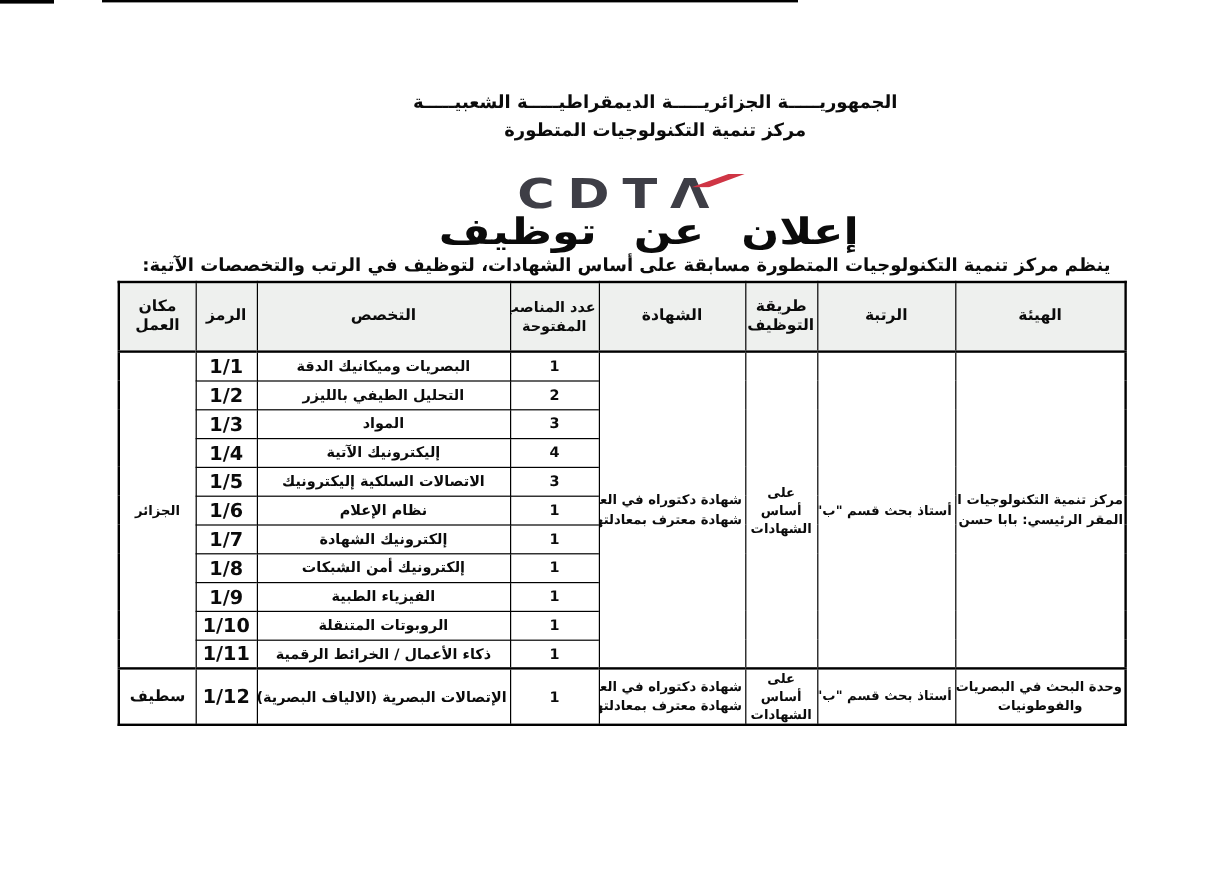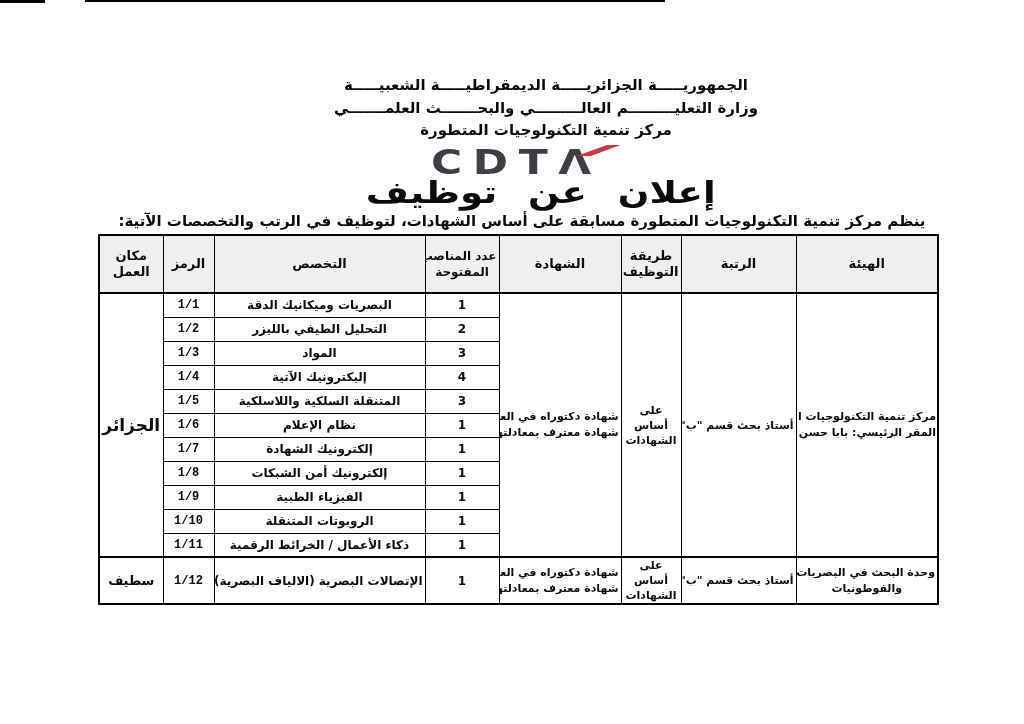--- a/index.html
+++ b/index.html
@@ -52,37 +52,36 @@
     padding:0 2px;overflow:hidden;
   }
   .maintable thead th{
     background:#eef0ee;height:56px;font-size:13px;border-bottom:2px solid #000;line-height:16px;
   }
   .maintable tbody tr{height:24px;}
   .maintable tbody tr.g2{height:40px;}
   .maintable tbody tr.g2 td{border-top:2px solid #000;}
   .spec{font-size:12px;white-space:nowrap;margin-top:40px;}
   .num{font-size:12px;}
-  .codecell{font-size:12px;font-family:Liberation Mono, monospace;}
+  .codecell{font-size:16px;}
   .codecell span{direction:ltr;unicode-bidi:embed;}
   .small{font-size:11px;line-height:15px;}
   .block span{display:block;white-space:nowrap;line-height:16px;}
   .nowrap{white-space:nowrap;}
 </style>
 </head>
 <body>
 
 <div class="page">
 
   <div class="artifact" style="top:0;left:0;width:45px;height:3px;"></div>
   <div class="artifact" style="top:0;left:85px;width:580px;height:2px;"></div>
 
   <div class="gov">
     <div>الجمهوريـــــة الجزائريـــــة الديمقراطيـــــة الشعبيـــــة</div>
-    <div>وزارة التعليـــــــــم العالـــــــــي والبحـــــــث العلمـــــــي</div>
     <div>مركز تنمية التكنولوجيات المتطورة</div>
   </div>
 
   <div class="logo-wrap">
     <span class="logo-inner"><span>CDT</span><span>Λ</span><span class="logo-flag"></span></span>
   </div>
 
   <div class="callig">
     <span class="callig-inner">إعلان عن توظيف</span>
   </div>
@@ -126,40 +125,40 @@
         </td>
         <td rowspan="11" class="small nowrap">أستاذ بحث قسم "ب"*</td>
         <td rowspan="11" class="small">على أساس الشهادات</td>
         <td rowspan="11" class="small block">
           <span>شهادة دكتوراه في العلوم أو</span>
           <span>شهادة معترف بمعادلتها</span>
         </td>
         <td class="num">1</td>
         <td class="spec">البصريات وميكانيك الدقة</td>
         <td class="codecell"><span>1/1</span></td>
-        <td rowspan="11" class="small" style="font-size:17px;">الجزائر</td>
+        <td rowspan="11" class="small" style="font-size:11px;">الجزائر</td>
       </tr>
       <tr>
         <td class="num">2</td>
         <td class="spec">التحليل الطيفي بالليزر</td>
         <td class="codecell"><span>1/2</span></td>
       </tr>
       <tr>
         <td class="num">3</td>
         <td class="spec">المواد</td>
         <td class="codecell"><span>1/3</span></td>
       </tr>
       <tr>
         <td class="num">4</td>
         <td class="spec">إليكترونيك الآتية</td>
         <td class="codecell"><span>1/4</span></td>
       </tr>
       <tr>
         <td class="num">3</td>
-        <td class="spec">المتنقلة السلكية واللاسلكية</td>
+        <td class="spec">الاتصالات السلكية إليكترونيك</td>
         <td class="codecell"><span>1/5</span></td>
       </tr>
       <tr>
         <td class="num">1</td>
         <td class="spec">نظام الإعلام</td>
         <td class="codecell"><span>1/6</span></td>
       </tr>
       <tr>
         <td class="num">1</td>
         <td class="spec">إلكترونيك الشهادة</td>

